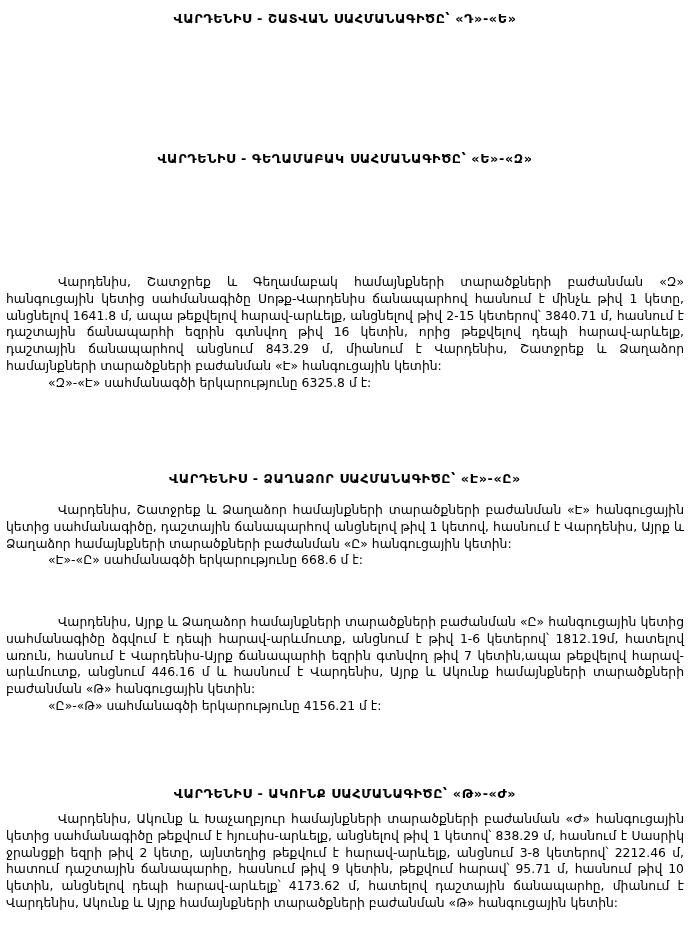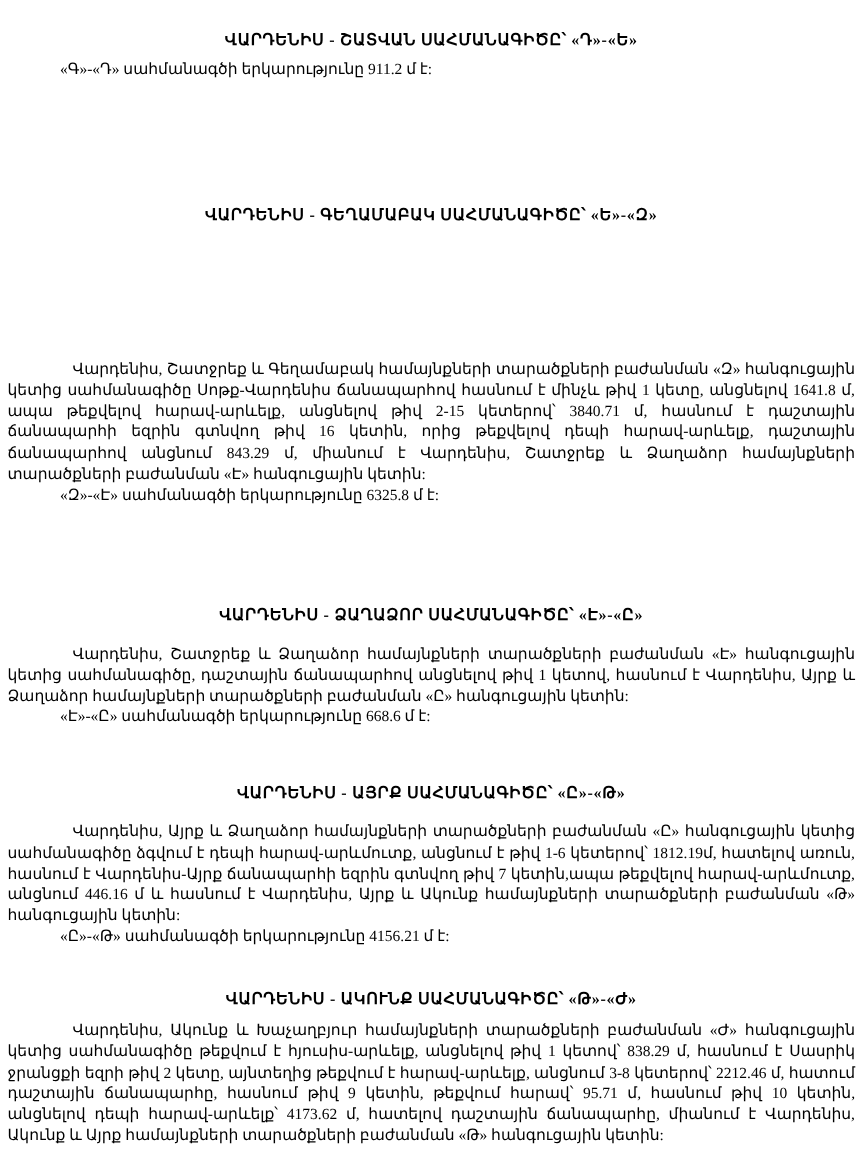--- a/index.html
+++ b/index.html
@@ -3,21 +3,21 @@
 <meta charset="utf-8">
 <style>
   html, body { margin: 0; padding: 0; background: #ffffff; }
   body {
     width: 690px; height: 936px; overflow: hidden;
     font-family: "DejaVu Sans", sans-serif;
     color: #000;
     font-size: 12.4px;
     line-height: 16.8px;
   }
-  .page { padding: 17px 6px 0 6px; font-family: Liberation Serif, serif; }
+  .page { padding: 4px 6px 0 6px; }
   .section { margin: 0; }
   .heading {
     text-align: center;
     font-size: 12.8px;
     letter-spacing: 0.6px;
     margin: 0;
     height: 30px;
     line-height: 30px;
   }
   .para {
@@ -34,40 +34,38 @@
   .sec-4 { height: 142px; }
   .sec-5 { height: 165px; }
 </style>
 </head>
 <body>
 
 <div class="page">
 
   <div class="section sec-1">
     <h2 class="heading">ՎԱՐԴԵՆԻՍ - ՇԱՏՎԱՆ ՍԱՀՄԱՆԱԳԻԾԸ՝ «Դ»-«Ե»</h2>
-    <p class="length">«Գ»-«Դ» սահմանագծի երկարությունը  911.2 մ է:</p>
   </div>
 
   <div class="section sec-2">
     <h2 class="heading">ՎԱՐԴԵՆԻՍ - ԳԵՂԱՄԱԲԱԿ ՍԱՀՄԱՆԱԳԻԾԸ՝ «Ե»-«Զ»</h2>
   </div>
 
   <div class="section sec-3">
     <p class="para">Վարդենիս, Շատջրեք և Գեղամաբակ համայնքների տարածքների բաժանման «Զ» հանգուցային կետից սահմանագիծը Սոթք-Վարդենիս ճանապարհով հասնում է մինչև թիվ 1 կետը, անցնելով 1641.8 մ, ապա թեքվելով հարավ-արևելք, անցնելով թիվ 2-15 կետերով՝ 3840.71 մ, հասնում է դաշտային ճանապարհի եզրին գտնվող թիվ 16 կետին, որից թեքվելով դեպի հարավ-արևելք, դաշտային ճանապարհով անցնում 843.29 մ, միանում է Վարդենիս, Շատջրեք և Ձաղաձոր համայնքների տարածքների բաժանման «Է» հանգուցային կետին:</p>
     <p class="length">«Զ»-«Է» սահմանագծի երկարությունը  6325.8 մ է:</p>
   </div>
 
   <div class="section sec-4">
     <h2 class="heading">ՎԱՐԴԵՆԻՍ - ՁԱՂԱՁՈՐ ՍԱՀՄԱՆԱԳԻԾԸ՝ «Է»-«Ը»</h2>
     <p class="para">Վարդենիս, Շատջրեք և Ձաղաձոր համայնքների տարածքների բաժանման «Է» հանգուցային կետից սահմանագիծը, դաշտային ճանապարհով անցնելով թիվ 1 կետով, հասնում է Վարդենիս, Այրք և Ձաղաձոր համայնքների տարածքների բաժանման «Ը» հանգուցային կետին:</p>
     <p class="length">«Է»-«Ը» սահմանագծի երկարությունը  668.6 մ է:</p>
   </div>
 
   <div class="section sec-5">
-    <h2 class="heading">ՎԱՐԴԵՆԻՍ - ԱՅՐՔ ՍԱՀՄԱՆԱԳԻԾԸ՝ «Ը»-«Թ»</h2>
     <p class="para">Վարդենիս, Այրք և Ձաղաձոր համայնքների տարածքների բաժանման «Ը» հանգուցային կետից սահմանագիծը ձգվում է դեպի հարավ-արևմուտք, անցնում է թիվ 1-6 կետերով՝ 1812.19մ, հատելով առուն, հասնում է Վարդենիս-Այրք ճանապարհի եզրին գտնվող թիվ 7 կետին,ապա թեքվելով հարավ-արևմուտք, անցնում 446.16 մ և հասնում է Վարդենիս, Այրք և Ակունք համայնքների տարածքների բաժանման «Թ» հանգուցային կետին:</p>
     <p class="length">«Ը»-«Թ» սահմանագծի երկարությունը  4156.21 մ է:</p>
   </div>
 
   <div class="section sec-6">
     <h2 class="heading">ՎԱՐԴԵՆԻՍ - ԱԿՈՒՆՔ ՍԱՀՄԱՆԱԳԻԾԸ՝ «Թ»-«Ժ»</h2>
     <p class="para" style="margin-top:2px">Վարդենիս, Ակունք և Խաչաղբյուր համայնքների տարածքների բաժանման «Ժ» հանգուցային կետից սահմանագիծը թեքվում է հյուսիս-արևելք, անցնելով թիվ 1 կետով՝ 838.29 մ, հասնում է Սասրիկ ջրանցքի եզրի թիվ 2 կետը, այնտեղից թեքվում է հարավ-արևելք, անցնում 3-8 կետերով՝ 2212.46 մ, հատում դաշտային ճանապարհը, հասնում թիվ 9 կետին, թեքվում հարավ՝ 95.71 մ, հասնում թիվ 10 կետին, անցնելով դեպի հարավ-արևելք՝ 4173.62 մ, հատելով դաշտային ճանապարհը, միանում է Վարդենիս, Ակունք և Այրք համայնքների տարածքների բաժանման «Թ» հանգուցային կետին:</p>
   </div>
 
 </div>

